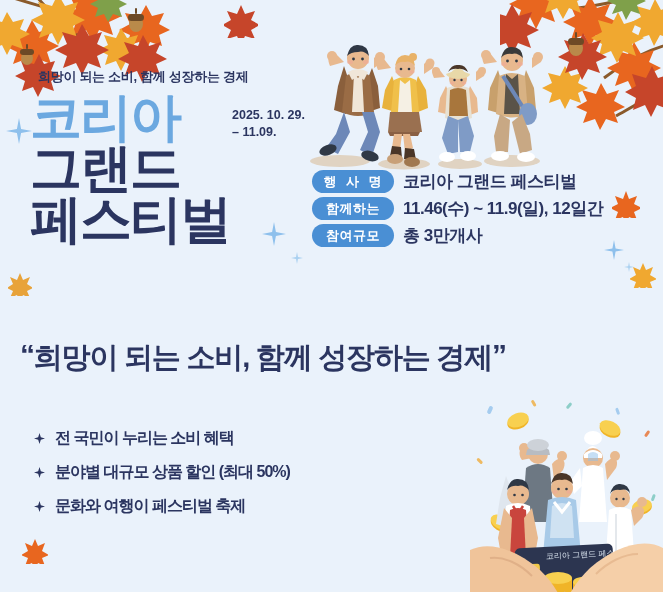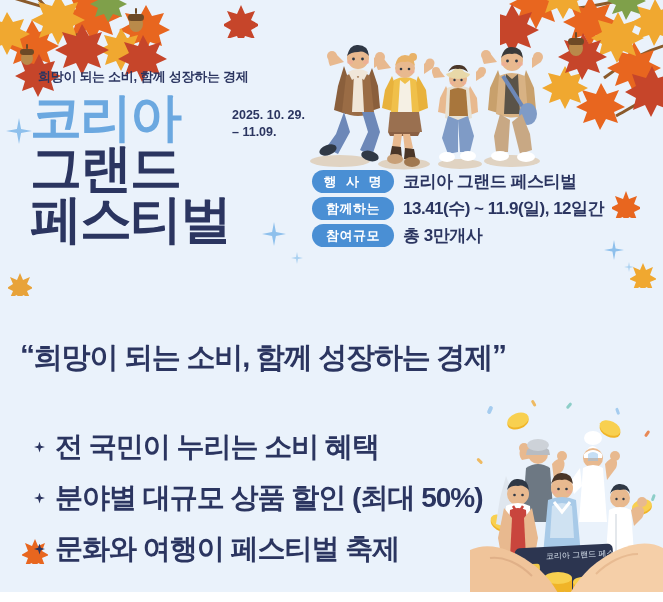--- a/index.html
+++ b/index.html
@@ -91,21 +91,21 @@
   }
   .bullet-dot::before {
     content:""; position:absolute;
     left:50%; top:50%;
     width:11px; height:11px;
     margin:-5.5px 0 0 -5.5px;
     background:#2b3560;
     clip-path:polygon(50% 0%,62% 38%,100% 50%,62% 62%,50% 100%,38% 62%,0% 50%,38% 38%);
   }
   .bullet-text {
-    font-size:28px; font-weight:bold;
+    font-size:16px; font-weight:bold;
     color:#2b3560; letter-spacing:-1px;
     white-space:nowrap;
   }
 
   
   .sparkle { position:absolute; }
   .sparkle::before {
     content:""; position:absolute; inset:0;
     background:currentColor;
     clip-path:polygon(50% 0%,58% 42%,100% 50%,58% 58%,50% 100%,42% 58%,0% 50%,42% 42%);
@@ -331,21 +331,21 @@
     </g>
   </svg>
 
   <div class="info-block">
     <div class="info-row">
       <div class="info-pill spaced">행 사 명</div>
       <div class="info-value">코리아 그랜드 페스티벌</div>
     </div>
     <div class="info-row">
       <div class="info-pill">함께하는</div>
-      <div class="info-value">13.41(수) ~ 11.9(일), 12일간</div>
+      <div class="info-value">11.46(수) ~ 11.9(일), 12일간</div>
     </div>
     <div class="info-row">
       <div class="info-pill">참여규모</div>
       <div class="info-value">총 3만개사</div>
     </div>
   </div>
 
   <div class="quote">
     <span class="qmark">“</span><span>희망이 되는 소비, 함께 성장하는 경제</span><span class="qmark">”</span>
   </div>

